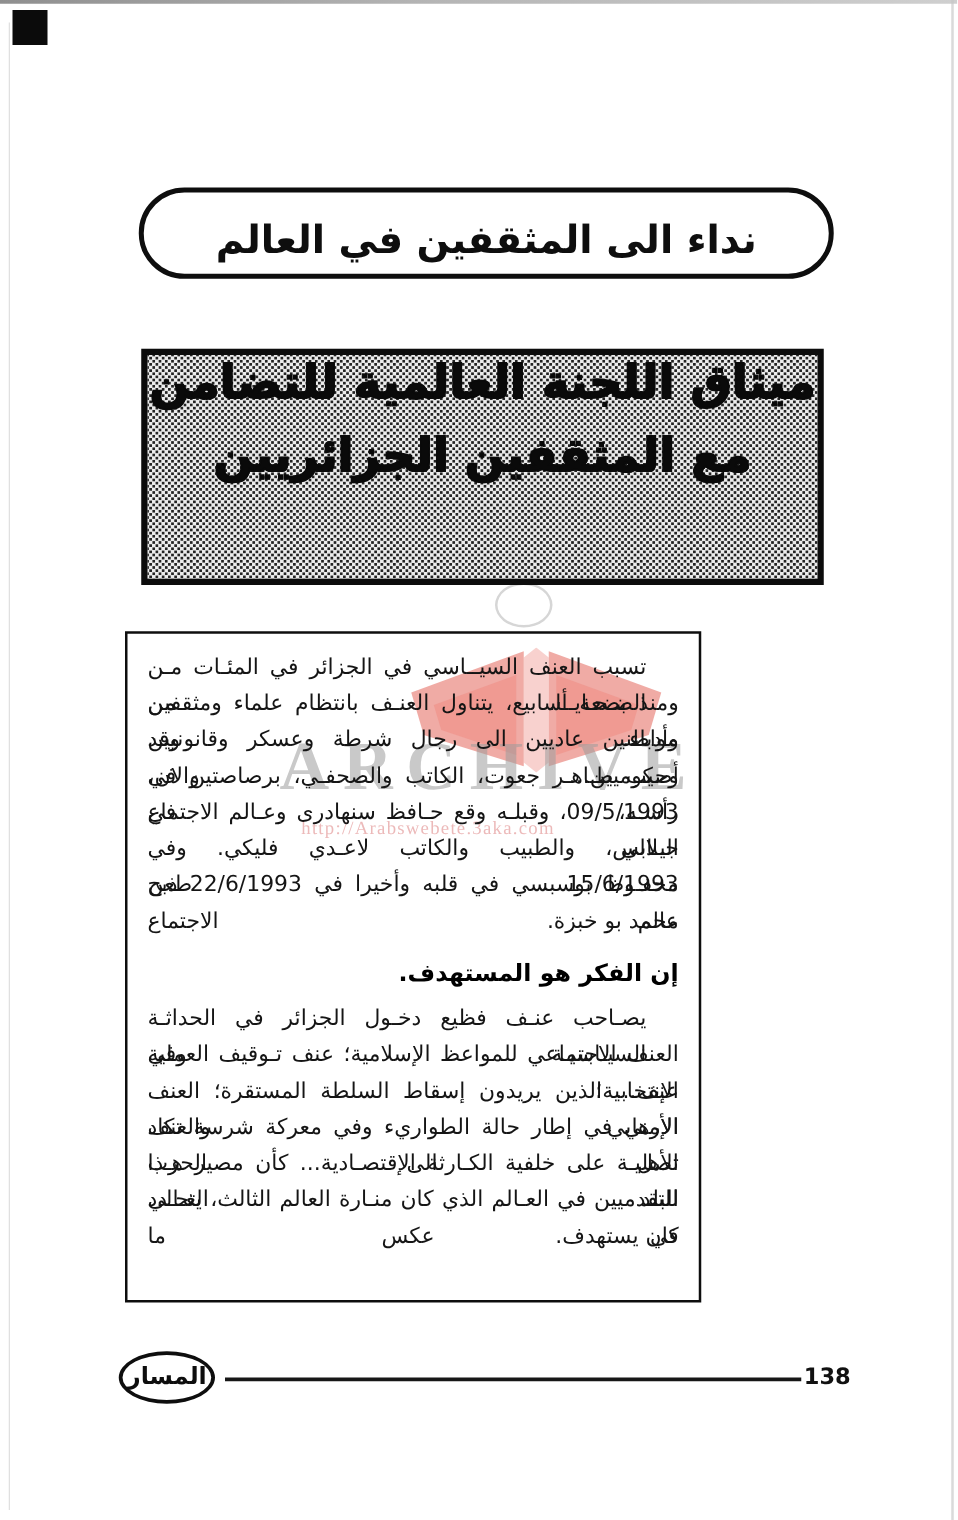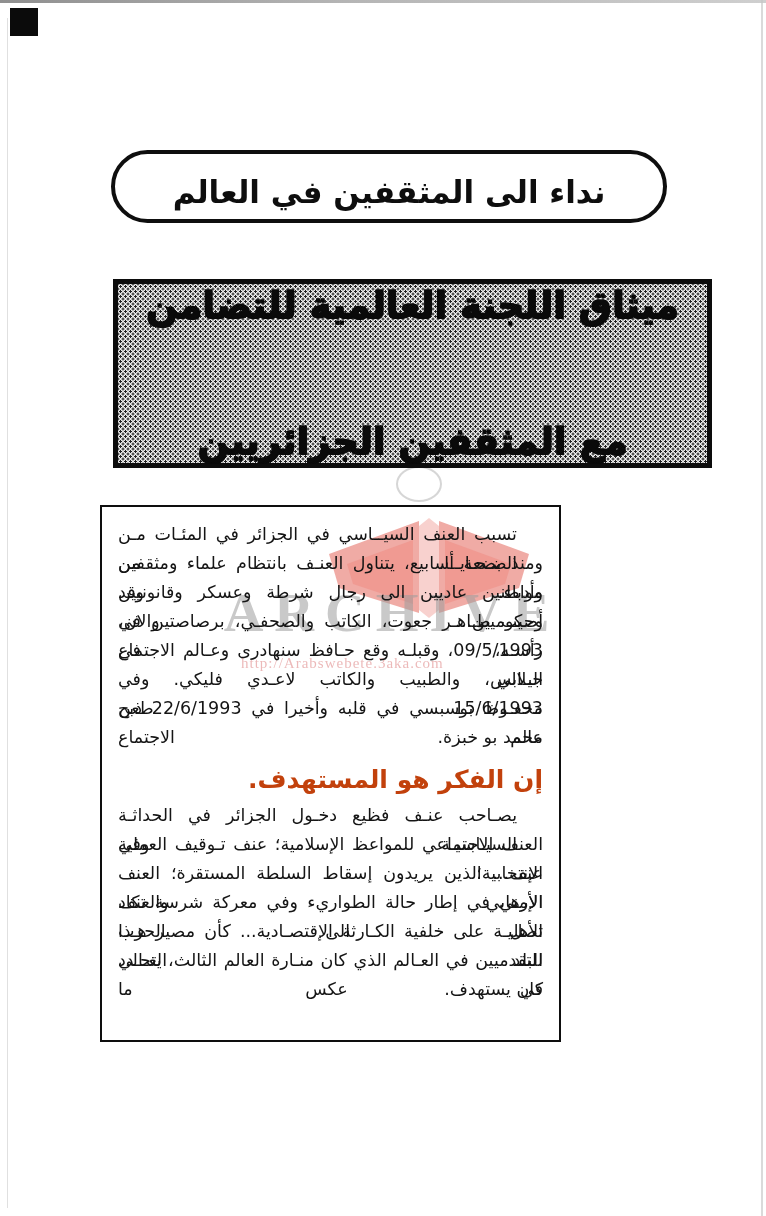--- a/index.html
+++ b/index.html
@@ -26,38 +26,38 @@
 
   
   .oval-header,.banner,.textbox,.footer{z-index:2;}
 
   .oval-header{position:absolute;left:111px;top:150px;width:556px;height:73px;
                border:4px solid #0e0e0e;border-radius:48px;box-sizing:border-box;
                display:flex;align-items:center;justify-content:center;background:transparent;}
   .oval-title{font-size:31px;font-weight:bold;direction:rtl;padding-top:10px;color:#0e0e0e;
               letter-spacing:0;}
 
-  .banner{position:absolute;left:113px;top:279px;width:599px;height:189px;box-sizing:border-box;
+  .banner{position:absolute;left:113px;top:279px;width:546px;height:189px;box-sizing:border-box;
           border:5px solid #0c0c0c;background-color:#ececec;
           background-image:radial-gradient(#222222 1px,transparent 1.35px),
                            radial-gradient(#222222 1px,transparent 1.35px);
           background-size:5px 5px;background-position:0 0,2.5px 2.5px;
-          display:flex;flex-direction:column;align-items:center;justify-content:space-between;gap:32px;}
+          display:flex;flex-direction:column;align-items:center;justify-content:flex-start;gap:16px;}
   .banner-line{direction:rtl;font-size:37px;font-weight:bold;color:#0a0a0a;
                -webkit-text-stroke:1.5px #0a0a0a;text-shadow:0.6px 0.6px 0 #0a0a0a;}
 
   .textbox{position:absolute;left:100px;top:505px;width:461px;height:537px;box-sizing:border-box;
            border:2px solid #0e0e0e;padding:13px 16px 0 16px;background:transparent;}
   .para{direction:rtl;}
   .bline{direction:rtl;font-size:17.5px;line-height:29px;height:29px;color:#151515;
          text-align:justify;text-align-last:justify;font-weight:500;}
   .bline.indent{padding-right:26px;}
   .bline.lastline{text-align-last:right;}
-  .subhead{direction:rtl;text-align:right;font-weight:bold;font-size:25px;line-height:29px;
-           margin:13px 0 7px 0;color:#c2410c;}
+  .subhead{direction:rtl;text-align:right;font-weight:bold;font-size:19px;line-height:29px;
+           margin:13px 0 7px 0;color:#000000;}
 
   .footer{position:absolute;left:0;top:1075px;width:766px;height:60px;}
   .journal-oval{position:absolute;left:95px;top:6px;width:77px;height:42px;box-sizing:border-box;
                 border:3px solid #0e0e0e;border-radius:50%;display:flex;align-items:center;
                 justify-content:center;}
   .journal-oval span{direction:rtl;font-size:19px;font-weight:bold;padding-bottom:2px;color:#0d0d0d;}
   .footer-rule{position:absolute;left:180px;top:27px;width:461px;height:3px;background:#171717;}
   .pagenum{position:absolute;left:643px;top:16px;font-size:18px;font-weight:bold;color:#111111;
            font-family:"DejaVu Sans",sans-serif;}
 </style>
@@ -109,14 +109,21 @@
         <div class="bline indent">يصـاحب عنـف فظيع دخـول الجزائر في الحداثـة السيـاسيـة وفي</div>
         <div class="bline">العنف الاجتماعي للمواعظ الإسلامية؛ عنف تـوقيف العملية الإنتخابية؛</div>
         <div class="bline">عنف... الذين يريدون إسقاط السلطة المستقرة؛ العنف الإرهابي والعنف</div>
         <div class="bline">الأمني في إطار حالة الطواريء وفي معركة شرسة تكاد تصل الى الحرب</div>
         <div class="bline">الأهليـة على خلفية الكـارثة الإقتصـادية... كأن مصير هـذا البلد الغـالي</div>
         <div class="bline">للتقدميين في العـالم الذي كان منـارة العالم الثالث، يتحـدد في عكس ما</div>
         <div class="bline lastline">كان يستهدف.</div>
       </div>
   </div>
 
+  <div class="footer">
+    <div class="journal-oval">
+      <span>المسار</span>
+    </div>
+    <div class="footer-rule"></div>
+    <div class="pagenum">138</div>
+  </div>
 
 </div>
 
 </body></html>

